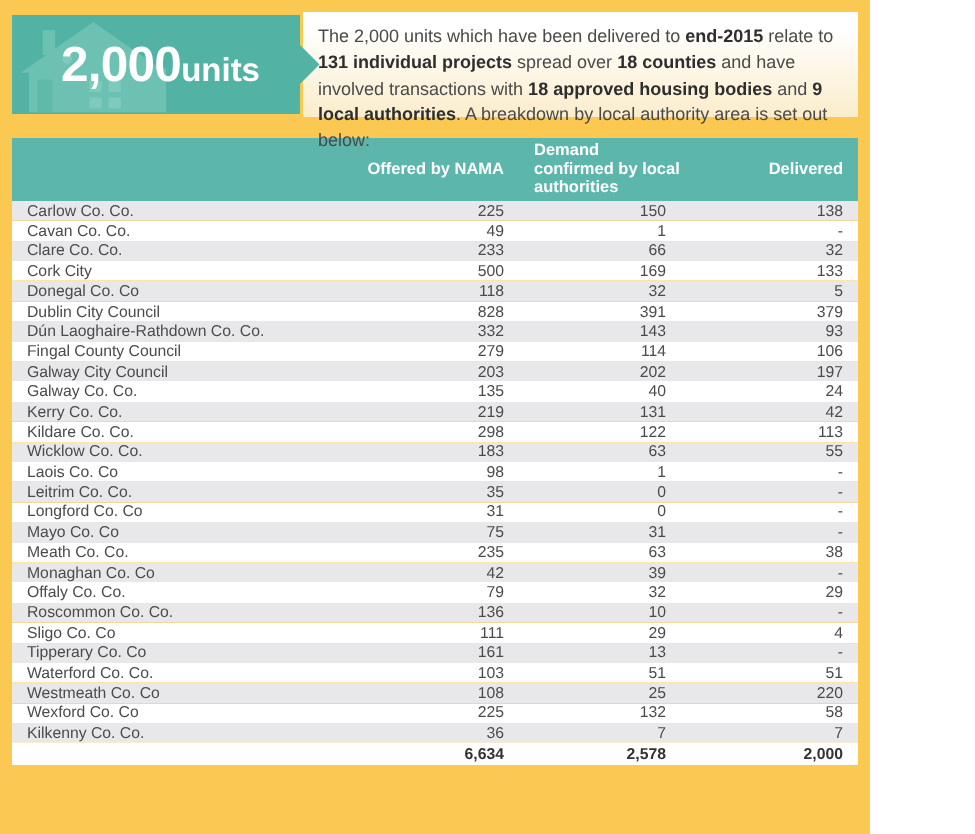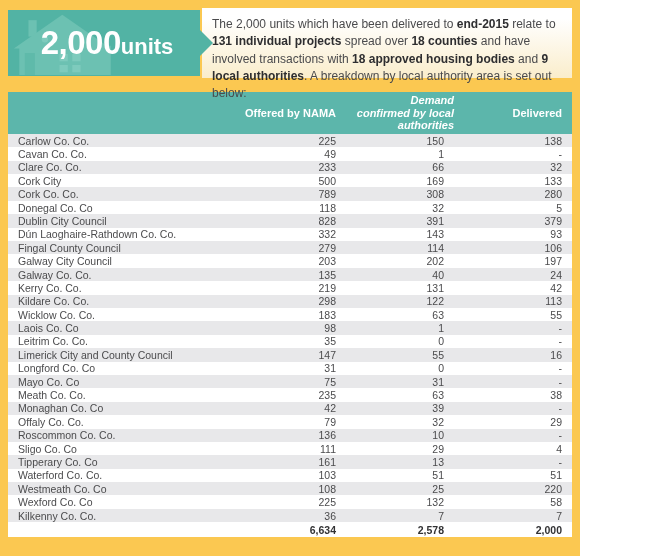--- a/index.html
+++ b/index.html
@@ -48,21 +48,21 @@
   col.c-demand   { width: 108px; }
   col.c-delivered{ width: 118px; }
 
   thead th {
     background: #5CB6AB; color: #FFFFFF;
     font-size: 11px; font-weight: bold;
     height: 25px; padding: 2px 10px; vertical-align: middle;
   }
   th.num, td.num { text-align: right; }
   th.name-col { text-align: left; }
-  .demand-head { display: inline-block; width: 98px; text-align: right; line-height: 1.15; font-style: italic; }
+  .demand-head { display: inline-block; width: 98px; text-align: left; line-height: 1.15; }
 
   tbody td {
     height: 13.4px; padding: 0 10px;
     font-size: 10.5px; color: #4B4B4D;
     white-space: nowrap; overflow: hidden;
     background: #FFFFFF;
   }
   tbody tr:nth-child(odd) td { background: #E8E8EA; }
 
   tfoot td {
@@ -136,26 +136,20 @@
           <td class="num">66</td>
           <td class="num">32</td>
         </tr>
         <tr>
           <td>Cork City</td>
           <td class="num">500</td>
           <td class="num">169</td>
           <td class="num">133</td>
         </tr>
         <tr>
-          <td>Cork Co. Co.</td>
-          <td class="num">789</td>
-          <td class="num">308</td>
-          <td class="num">280</td>
-        </tr>
-        <tr>
           <td>Donegal Co. Co</td>
           <td class="num">118</td>
           <td class="num">32</td>
           <td class="num">5</td>
         </tr>
         <tr>
           <td>Dublin City Council</td>
           <td class="num">828</td>
           <td class="num">391</td>
           <td class="num">379</td>
@@ -206,26 +200,20 @@
           <td>Laois Co. Co</td>
           <td class="num">98</td>
           <td class="num">1</td>
           <td class="num">-</td>
         </tr>
         <tr>
           <td>Leitrim Co. Co.</td>
           <td class="num">35</td>
           <td class="num">0</td>
           <td class="num">-</td>
-        </tr>
-        <tr>
-          <td>Limerick City and County Council</td>
-          <td class="num">147</td>
-          <td class="num">55</td>
-          <td class="num">16</td>
         </tr>
         <tr>
           <td>Longford Co. Co</td>
           <td class="num">31</td>
           <td class="num">0</td>
           <td class="num">-</td>
         </tr>
         <tr>
           <td>Mayo Co. Co</td>
           <td class="num">75</td>

